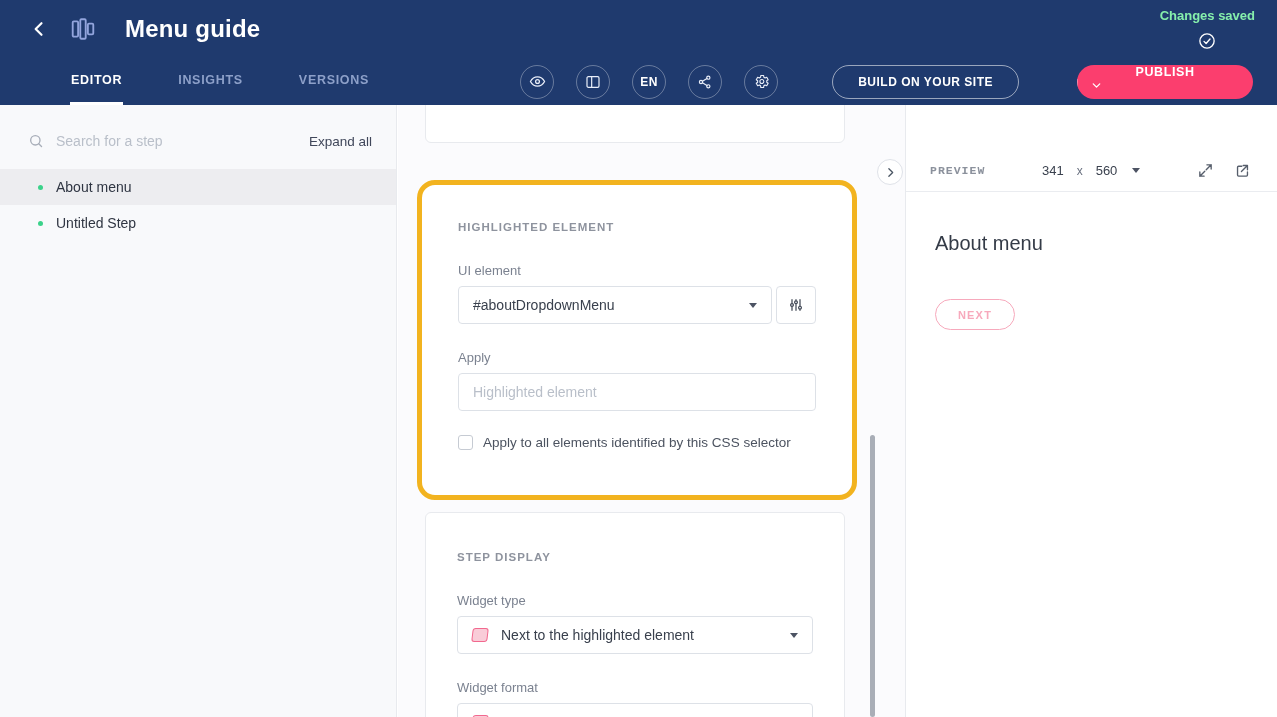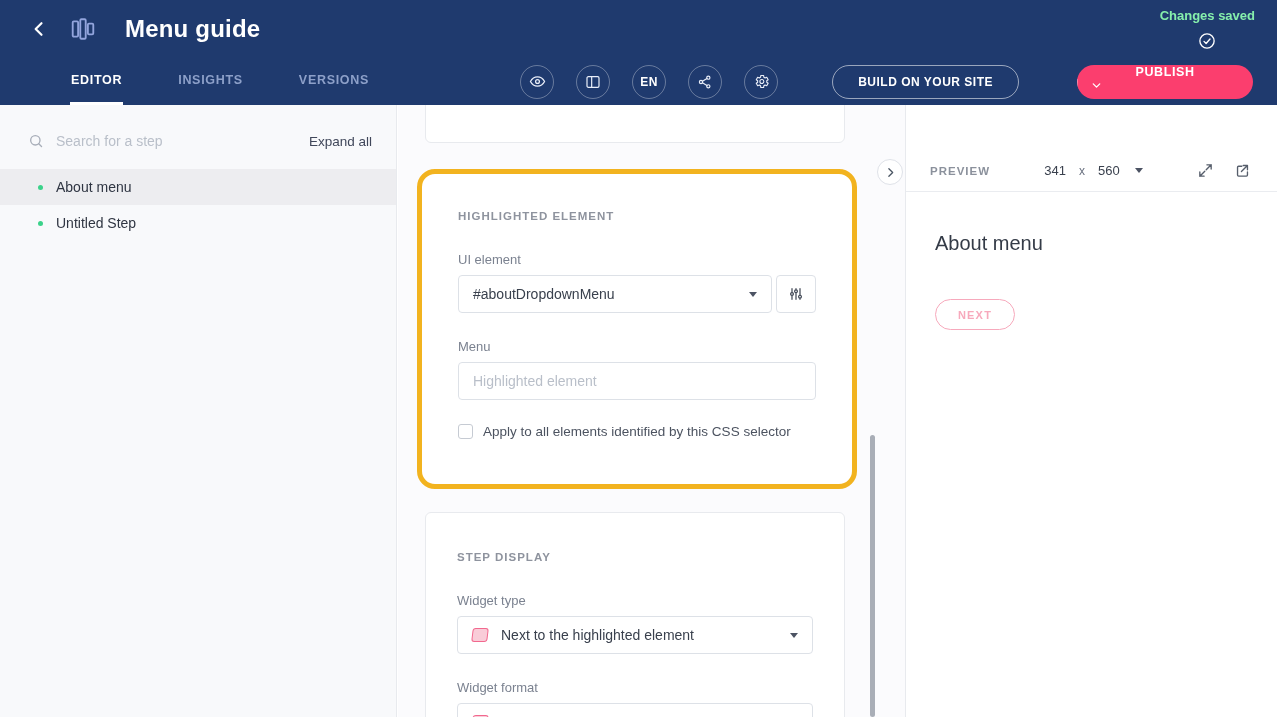--- a/index.html
+++ b/index.html
@@ -38,21 +38,21 @@
   .expand-all { font-size:13.5px; color:#40475a; cursor:pointer; text-decoration:none; flex:none; }
   .step-list { margin-top:16px; }
   .step-item { display:flex; align-items:center; height:36px; padding-left:38px; gap:13px; font-size:14px; color:#2f3542; cursor:pointer; }
   .step-item.active { background:#ededf0; }
   .step-dot { width:5px; height:5px; border-radius:50%; background:#3bd28a; flex:none; }
 
   
   .main { position:absolute; top:105px; left:398px; width:507px; height:612px; background:#fbfbfd; overflow:hidden; }
   .card { background:#fff; border:1px solid #e8eaee; border-radius:6px; }
   .card-partial { position:absolute; left:27px; top:-12px; width:420px; height:50px; }
-  .hl-ring { position:absolute; left:19px; top:64px; width:440px; height:320px; border:5px solid #f2b31f; border-radius:18px; background:#fff; padding:36px 36px 0; overflow:hidden; }
+  .hl-ring { position:absolute; left:19px; top:75px; width:440px; height:320px; border:5px solid #f2b31f; border-radius:18px; background:#fff; padding:36px 36px 0; overflow:hidden; }
   .section-title { font-size:11.5px; font-weight:700; letter-spacing:1px; color:#8e939e; }
   .field-label { margin-top:30px; font-size:13px; color:#7b8290; }
   .select-row { display:flex; margin-top:8px; gap:4px; }
   .select { display:flex; align-items:center; height:38px; border:1px solid #dde1e7; border-radius:4px; background:#fff; padding:0 14px; font-size:14px; color:#39404d; cursor:pointer; }
   .select .grow { flex:1; }
   .caret { width:0; height:0; border-left:4px solid transparent; border-right:4px solid transparent; border-top:5px solid #4c5363; flex:none; }
   .icon-btn { width:40px; height:38px; border:1px solid #dde1e7; border-radius:4px; background:#fff; color:#3b4250; display:flex; align-items:center; justify-content:center; cursor:pointer; flex:none; }
   .text-input { margin-top:8px; width:100%; height:38px; border:1px solid #dde1e7; border-radius:4px; padding:0 14px; font-size:14px; color:#39404d; font-family:inherit; outline:none; }
   .text-input::placeholder { color:#b9bfc9; }
   .checkbox-row { display:flex; align-items:center; margin-top:24px; gap:10px; }
@@ -61,21 +61,21 @@
   .step-card { position:absolute; left:27px; top:407px; width:420px; height:330px; padding:38px 31px 0; }
   .widget-icon { width:16px; height:14px; border:1.5px solid #f2688e; background:#f9ccd8; border-radius:3px; transform:skewX(-7deg); flex:none; margin-right:13px; }
   .scroll-thumb { position:absolute; left:472px; top:330px; width:5px; height:282px; border-radius:3px; background:#a9aeb7; cursor:pointer; }
 
   
   .collapse-btn { position:absolute; left:877px; top:159px; width:26px; height:26px; border-radius:50%; background:#fff; border:1px solid #dfe2e8; color:#4a5563; display:flex; align-items:center; justify-content:center; cursor:pointer; z-index:6; }
 
   
   .preview { position:absolute; top:105px; left:905px; width:372px; height:612px; background:#fff; border-left:1px solid #e8eaee; }
   .preview-header { display:flex; align-items:center; justify-content:space-between; margin-top:45px; height:42px; border-bottom:1px solid #eaecf0; padding:0 26px 0 24px; }
-  .preview-title { font-size:11.5px; font-weight:700; letter-spacing:1px; color:#8b919c; }
+  .preview-title { font-size:11.5px; font-weight:700; letter-spacing:1px; color:#8b919c;font-family:Liberation Mono, monospace; }
   .dims { display:flex; align-items:center; gap:13px; font-size:13px; color:#3a414e; cursor:pointer; }
   .dims .sep { color:#6a7180; font-size:12px; }
   .dims .caret { margin-left:2px; border-left-width:4px; border-right-width:4px; border-top-width:5px; }
   .preview-icons { display:flex; align-items:center; gap:20px; color:#565e6b; }
   .preview-icons .svg-icon { cursor:pointer; }
   .preview-step-title { margin:40px 0 0 29px; font-size:20px; font-weight:400; color:#343b47; }
   .next-btn { margin:44px 0 0 29px; width:80px; height:31px; border:1px solid #f7a9bc; border-radius:16px; background:#fff; color:#f7a9bc; font-size:11px; font-weight:700; letter-spacing:1.2px; cursor:pointer; font-family:inherit; display:flex; align-items:center; justify-content:center; }
 
   .svg-icon { display:block; }
 </style>
@@ -190,21 +190,21 @@
         </div>
         <button class="icon-btn">
           <svg class="svg-icon" width="16" height="16" viewBox="0 0 24 24" fill="none" stroke="currentColor" stroke-width="1.8" stroke-linecap="round">
               <path d="M6 4v5M6 15v5M12 4v1M12 11v9M18 4v9M18 19v1"></path>
               <circle cx="6" cy="12" r="2.1"></circle>
               <circle cx="12" cy="8" r="2.1"></circle>
               <circle cx="18" cy="16" r="2.1"></circle>
             </svg>
         </button>
       </div>
-      <div class="field-label" style="margin-top:26px;">Menu</div>
+      <div class="field-label" style="margin-top:26px;">Apply</div>
       <input class="text-input" type="text" placeholder="Highlighted element" style="">
       <div class="checkbox-row">
         <span class="checkbox"></span>
         <span class="checkbox-label">Apply to all elements identified by this CSS selector</span>
       </div>
     </section>
 
     <section class="card step-card">
       <div class="section-title">STEP DISPLAY</div>
       <div class="field-label">Widget type</div>

